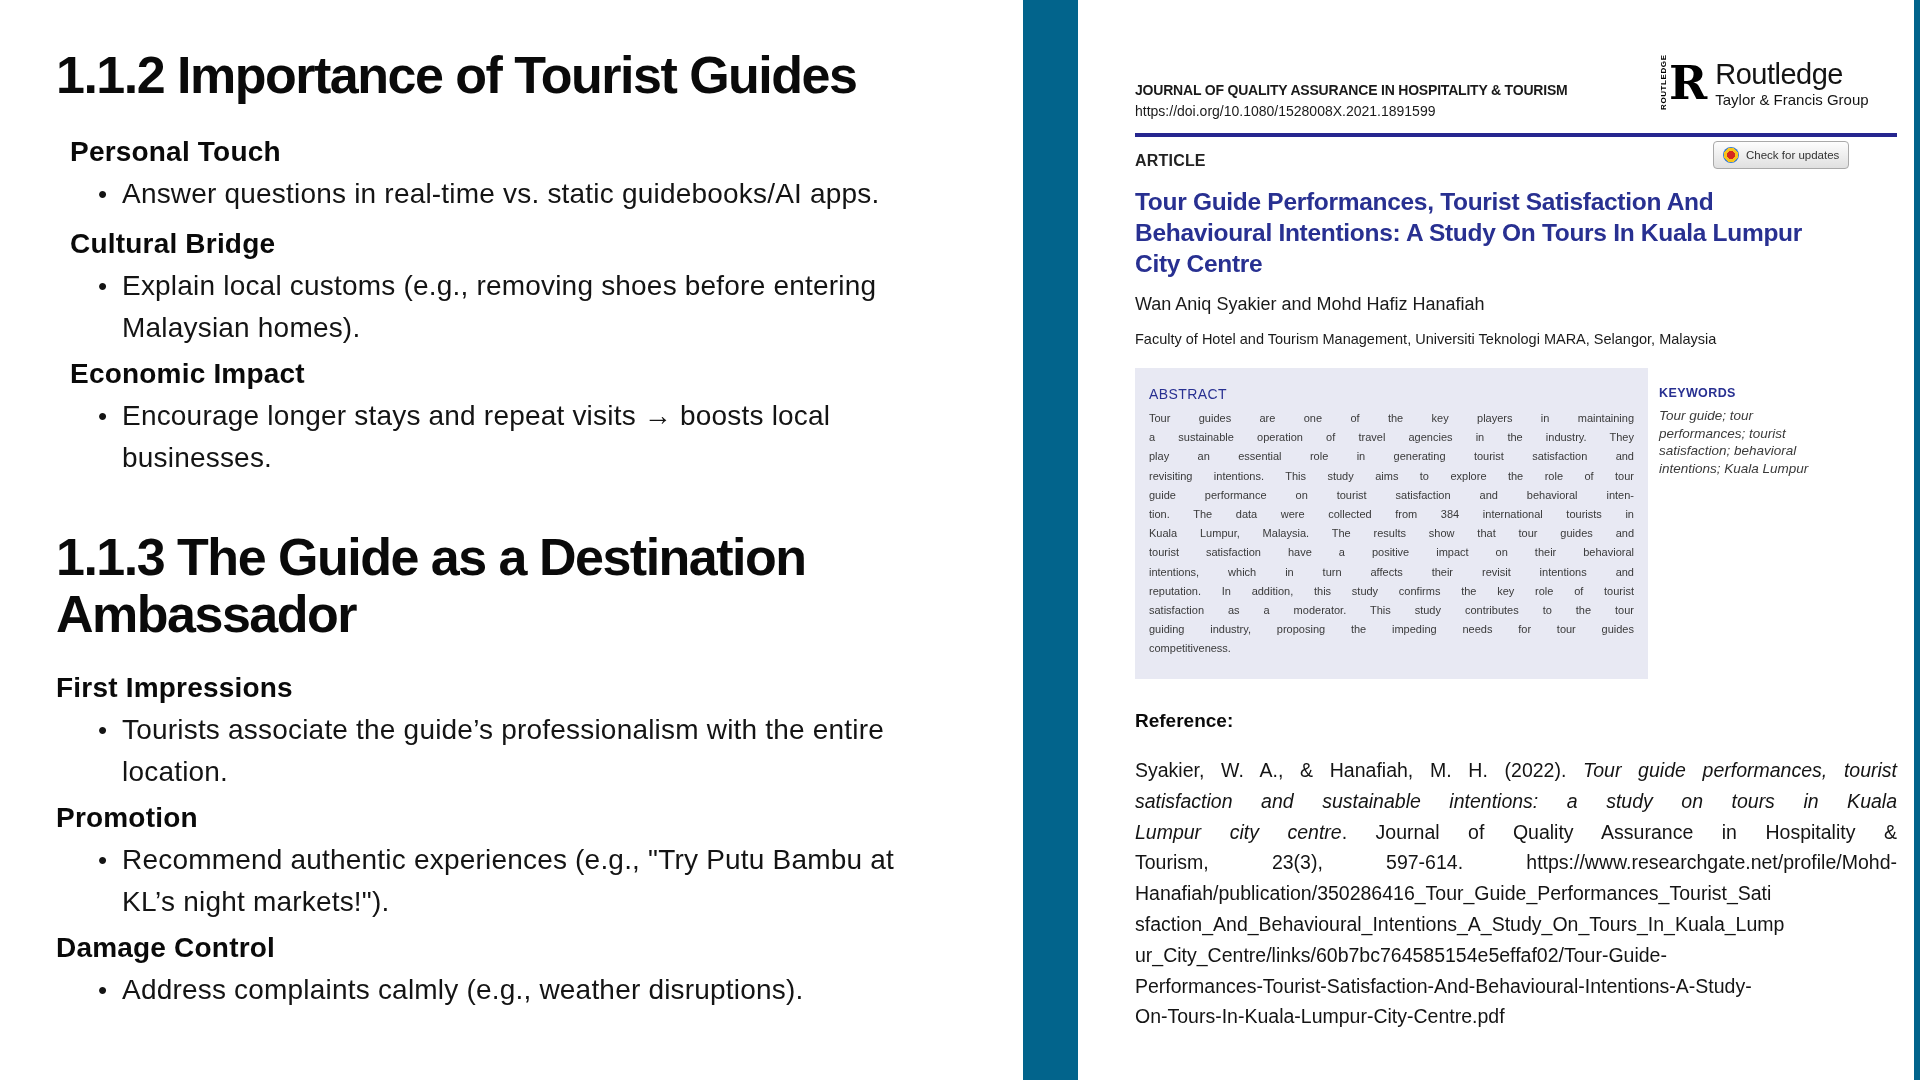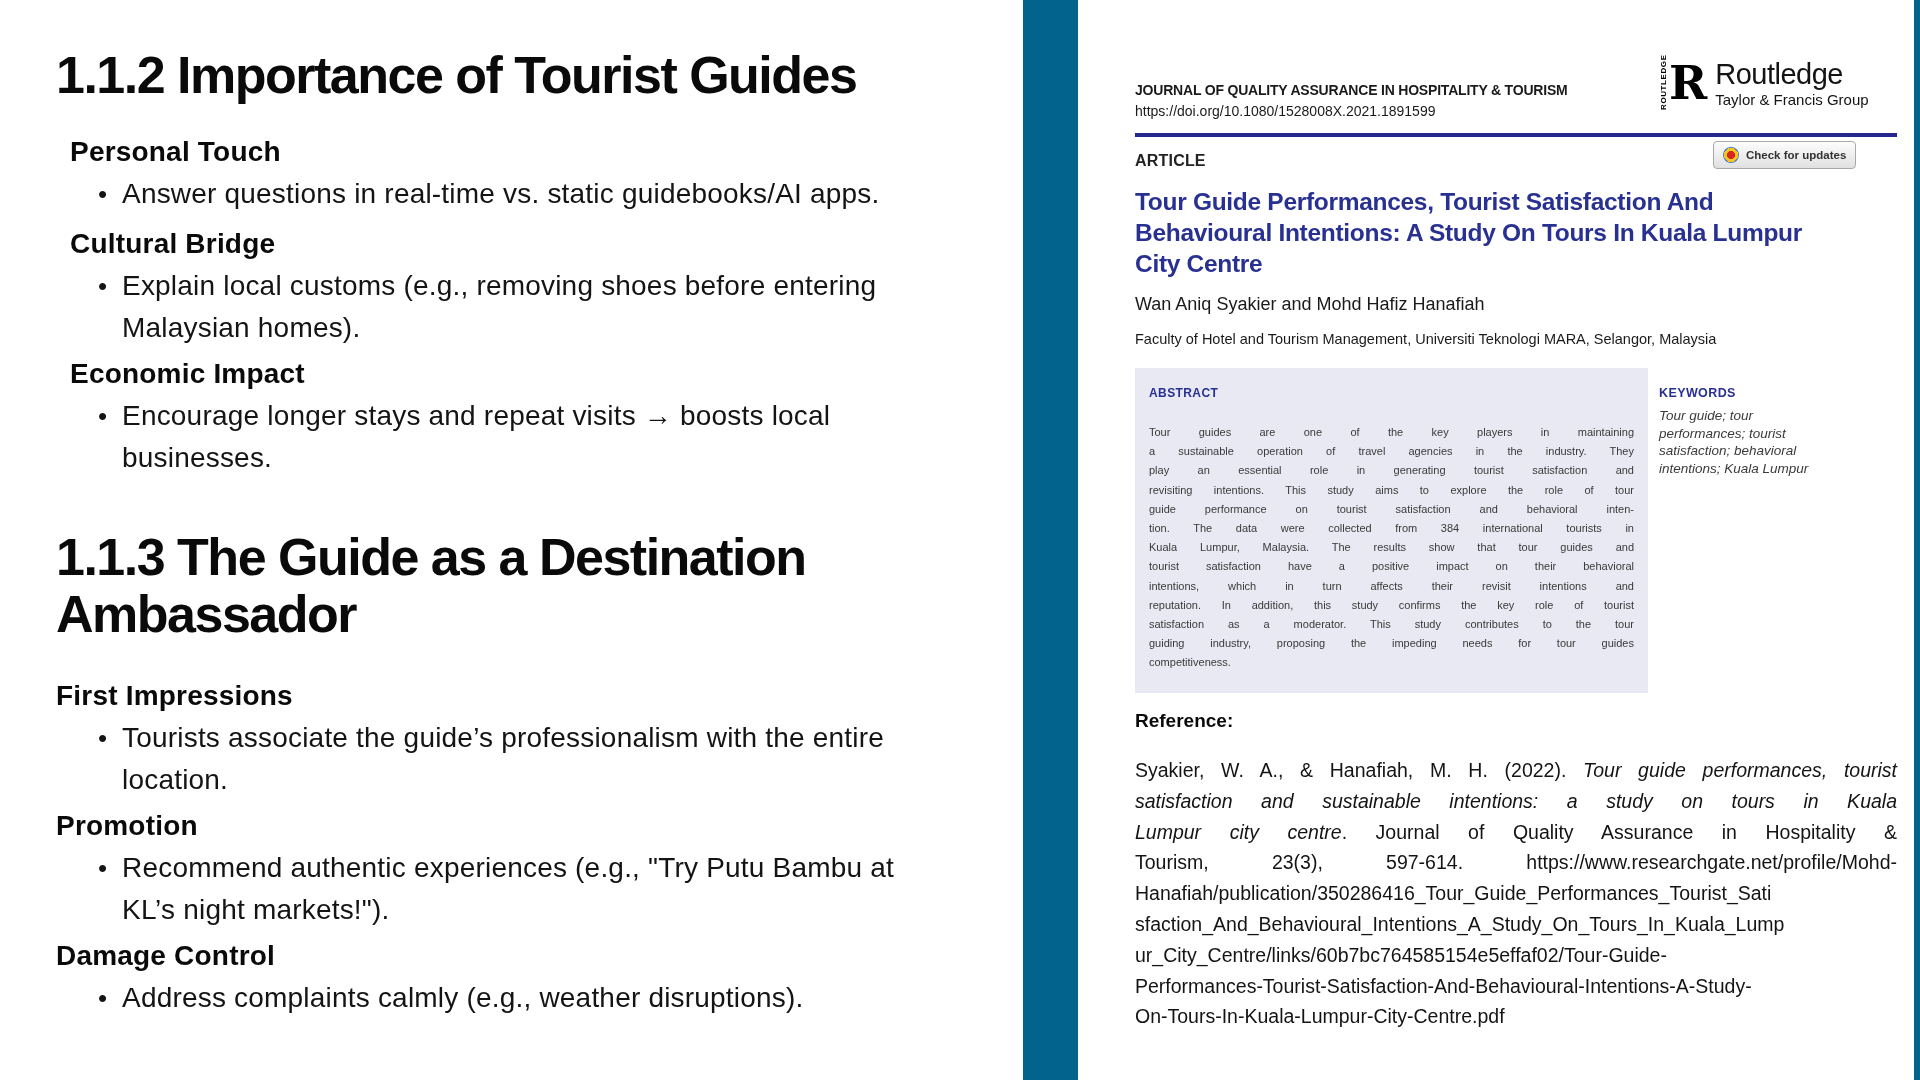--- a/index.html
+++ b/index.html
@@ -7,21 +7,21 @@
     width:1920px;height:1080px;position:relative;overflow:hidden;
     background:#ffffff;font-family:"Liberation Sans",sans-serif;
   }
   
   .divider{position:absolute;left:1023px;top:0;width:55px;height:1080px;background:#02648c;}
   .edge-strip{position:absolute;left:1914px;top:0;width:6px;height:1080px;background:#02648c;}
 
   
   .slide{position:absolute;left:56px;top:45px;width:956px;color:#111;}
   .sheading{font-size:52px;line-height:60px;font-weight:700;letter-spacing:-1.5px;margin:0 0 26px 0;color:#0a0a0a;}
-  .sheading.h2{margin-top:50px;margin-bottom:32px;line-height:57px;}
+  .sheading.h2{margin-top:50px;margin-bottom:24px;line-height:57px;}
   .hline{display:block;white-space:nowrap;}
   .g-label{font-size:28px;font-weight:700;line-height:42px;margin-top:4px;color:#0a0a0a;letter-spacing:0.2px;}
   .g-label.indent{margin-left:14px;}
   .bullet{display:flex;margin-left:42px;}
   .dot{width:24px;line-height:42px;color:#141414;}
   .dot::before{content:"•";font-size:26px;}
   .blines{flex:1;}
   .bl{display:block;font-size:28px;line-height:42px;color:#141414;letter-spacing:0.2px;}
 
   
@@ -34,27 +34,27 @@
   .logo-mark{font-family:"DejaVu Serif",serif;font-weight:700;font-size:46px;line-height:54px;color:#000;margin:0 8px 0 1px;}
   .logo-name{display:block;font-size:29px;color:#141414;letter-spacing:-0.5px;line-height:32px;}
   .logo-tag{display:block;font-size:15px;color:#141414;line-height:19px;}
   .rule{position:absolute;top:133px;left:0;width:762px;height:4px;background:#26268f;}
   .article-label{position:absolute;top:152px;left:0;font-size:16px;font-weight:600;letter-spacing:0.2px;color:#222;}
   .badge{position:absolute;top:141px;left:578px;height:28px;display:flex;align-items:center;gap:7px;
          background:linear-gradient(#fdfdfd,#e0e0e0);border:1px solid #a9a9a9;border-radius:4px;
          padding:0 9px;box-sizing:border-box;cursor:pointer;}
   .badge-icon{width:16px;height:16px;border-radius:50%;flex:0 0 16px;
          background:radial-gradient(circle,#d6281e 0 34%,#f7c51d 34% 62%,#3d7cc9 62% 100%);}
-  .badge-text{font-size:11.5px;color:#333;white-space:nowrap;font-weight:bold;}
+  .badge-text{font-size:11.5px;color:#333;white-space:nowrap;}
   .title{position:absolute;top:186px;left:0;}
   .tline{display:block;font-size:24.5px;font-weight:700;color:#283091;line-height:31px;letter-spacing:-0.3px;white-space:nowrap;}
   .authors{position:absolute;top:294px;left:0;font-size:18px;color:#1a1a1a;}
   .affiliation{position:absolute;top:331px;left:0;font-size:14.5px;color:#1a1a1a;}
   .abstract-box{position:absolute;top:368px;left:0;width:513px;background:#e8e9f3;box-sizing:border-box;padding:18px 14px 20px 14px;}
-  .ab-label{font-size:12px;font-weight:700;color:#283091;letter-spacing:0.4px;margin-bottom:23px;}
+  .ab-label{font-size:14px;font-weight:400;color:#283091;letter-spacing:0.4px;margin-bottom:7px;}
   .jline{display:block;font-size:11px;line-height:19.2px;color:#3a3a3a;text-align:justify;text-align-last:justify;}
   .jline.jlast{text-align-last:left;}
   .keywords{position:absolute;top:386px;left:524px;width:210px;}
   .kw-label{font-size:12.5px;font-weight:700;color:#283091;letter-spacing:0.4px;margin-bottom:7px;}
   .kwline{display:block;font-size:13.5px;font-style:italic;line-height:17.5px;color:#3a3a3a;}
   .reference{position:absolute;top:710px;left:0;width:762px;}
   .ref-label{font-size:19px;font-weight:700;color:#0a0a0a;margin-bottom:23px;}
   .rline{font-size:19.5px;line-height:30.8px;color:#141414;text-align:justify;text-align-last:justify;}
   .rline.rlast{text-align-last:left;}
   .it{font-style:italic;}

